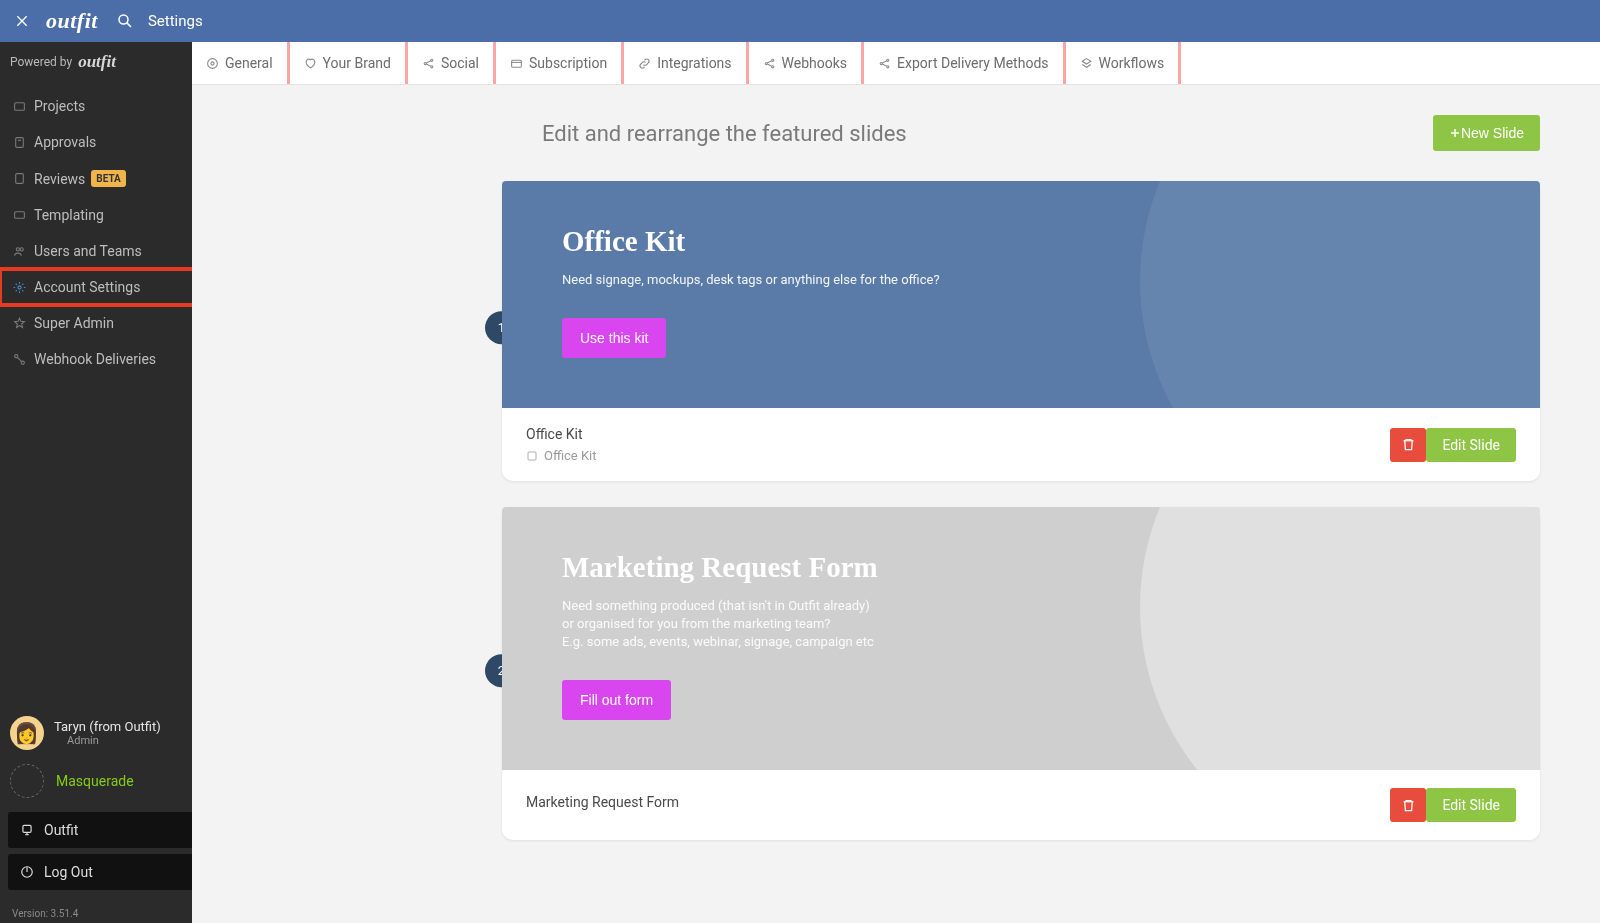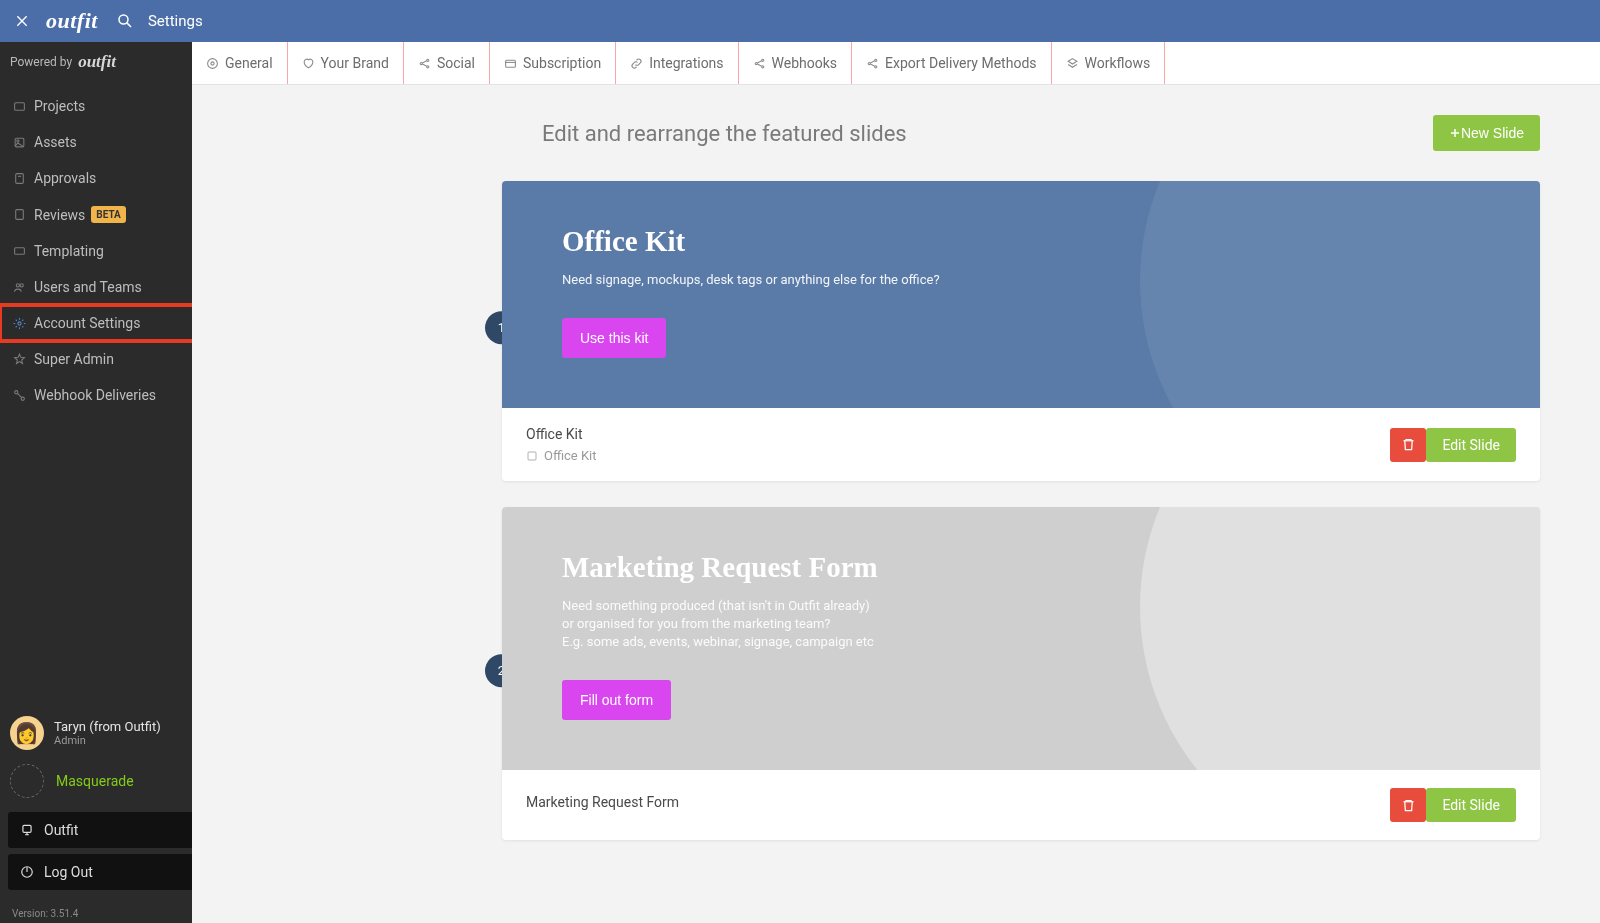--- a/index.html
+++ b/index.html
@@ -26,44 +26,44 @@
   .nav-item .badge { background:#f0b44b; color:#333; font-size:10px; padding:3px 5px; border-radius:3px; margin-left:6px; font-weight:700;}
   .nav-item .chev { position:absolute; right:8px; }
   .nav-item .chev svg{stroke:#7a7a7a;}
   .nav-item.highlighted { outline:4px solid #e63b22; outline-offset:-2px; }
 
   .sidebar .spacer{flex:1;}
   .sidebar .userblock{ display:flex; align-items:center; padding:8px 10px; gap:10px;}
   .avatar{width:34px;height:34px;border-radius:50%;background:#f5d28d;display:flex;align-items:center;justify-content:center;font-size:20px;}
   .avatar-ring{width:34px;height:34px;border-radius:50%;border:1px dashed #666;}
   .userblock .uname{font-size:13px;color:#e4e4e4;}
-  .userblock .urole{font-size:11px;color:#9a9a9a;}
+  .userblock .urole{font-size:11px;color:#9a9a9a;margin-left:13px;}
   .masq{display:flex;align-items:center;gap:12px;padding:6px 10px;font-size:14px;color:#84cc16;cursor:pointer;}
   .bottom-btns{padding:8px;}
   .bottom-btn{background:#111;color:#ddd;font-size:14px;border-radius:3px;padding:10px 12px;display:flex;align-items:center;gap:10px;margin-bottom:6px;cursor:pointer;}
   .bottom-btn svg{stroke:#ddd;}
   .ver{font-size:10px;color:#8a8a8a;padding:4px 12px;}
 
   
   .main { position:absolute; top:42px; left:192px; right:0; bottom:0; background:#f3f3f3; overflow:hidden;}
   .tabs { background:#fff; height:43px; display:flex; border-bottom:1px solid #e3e3e3;}
-  .tab { display:flex; align-items:center; gap:6px; padding:0 14px; border-right:1px solid #fca5a5; font-size:14px; color:#6d6d6d; cursor:pointer; position:relative; white-space:nowrap;}
+  .tab { display:flex; align-items:center; gap:6px; padding:0 14px; border-right:3px solid #fca5a5; font-size:14px; color:#6d6d6d; cursor:pointer; position:relative; white-space:nowrap;}
   .tab.active{color:#4c89c7;}
   .tab.highlighted{outline:4px solid #e63b22; outline-offset:0;}
   .tab .ticon{display:flex;align-items:center;}
   .tab .ticon svg{stroke:#8b8b8b;}
   .tab.active .ticon svg{stroke:#4c89c7;}
 
   .content { position:absolute; top:43px; left:0; right:0; bottom:0; overflow:auto; padding:30px 60px 30px 310px;}
   .page-head{display:flex;justify-content:space-between;align-items:center;margin-bottom:30px;margin-left:40px;}
   .page-title{font-size:22px;color:#7a7a7a;font-weight:400;}
   .btn-green{background:#8ec544;color:#fff;border:none;padding:10px 16px;border-radius:3px;font-size:14px;display:flex;align-items:center;gap:0;cursor:pointer;}
   .btn-green svg{stroke:#fff;}
 
-  .card{background:#fff;border-radius:4px;box-shadow:0 1px 3px rgba(0,0,0,0.08);margin-bottom:26px;overflow:visible;position:relative;}
+  .card{background:#fff;border-radius:11px;box-shadow:0 1px 3px rgba(0,0,0,0.08);margin-bottom:26px;overflow:visible;position:relative;}
   .num-badge{position:absolute;left:-17px;top:50%;transform:translateY(-60%);width:33px;height:33px;border-radius:50%;background:#2f4866;color:#fff;font-size:13px;display:flex;align-items:center;justify-content:center;}
   .hero{padding:44px 60px 50px;position:relative;overflow:hidden;border-radius:4px 4px 0 0;}
   .hero.blue{background:#5a7ba8;}
   .hero.gray{background:#cfcfcf;}
   .hero .deco{position:absolute;right:-120px;top:-160px;width:520px;height:520px;border-radius:50%;background:rgba(255,255,255,0.07);}
   .hero.gray .deco{background:rgba(255,255,255,0.35);}
   .hero h2{font-family:Georgia,serif;color:#fff;font-size:29px;margin-bottom:14px;position:relative;}
   .hero p{font-size:13px;color:rgba(255,255,255,0.92);margin-bottom:3px;position:relative;max-width:380px;}
   .hero .btn-red{display:inline-block;background:#d946ef;color:#fff;border:none;padding:12px 18px;font-size:14px;border-radius:3px;margin-top:28px;cursor:pointer;position:relative;}
   
@@ -102,30 +102,20 @@
     <span class="plogo">outfit</span>
   </div>
   <div class="nav" id="nav">
       <div class="nav-item">
         <span class="icon">
           <svg width="13" height="13" viewBox="0 0 24 24" fill="none" stroke-width="2">
             <rect x="3" y="5" width="18" height="14" rx="2"></rect>
           </svg>
         </span>
         <span>Projects</span>
-      </div>
-      <div class="nav-item">
-        <span class="icon">
-          <svg width="13" height="13" viewBox="0 0 24 24" fill="none" stroke-width="2">
-            <rect x="4" y="4" width="16" height="16" rx="2"></rect>
-            <circle cx="9" cy="9" r="2"></circle>
-            <path d="M4 18l5-5 11 7"></path>
-          </svg>
-        </span>
-        <span>Assets</span>
       </div>
       <div class="nav-item">
         <span class="icon">
           <svg width="13" height="13" viewBox="0 0 24 24" fill="none" stroke-width="2">
             <rect x="5" y="3" width="14" height="18" rx="2"></rect>
             <line x1="9" y1="8" x2="15" y2="8"></line>
           </svg>
         </span>
         <span>Approvals</span>
       </div>

